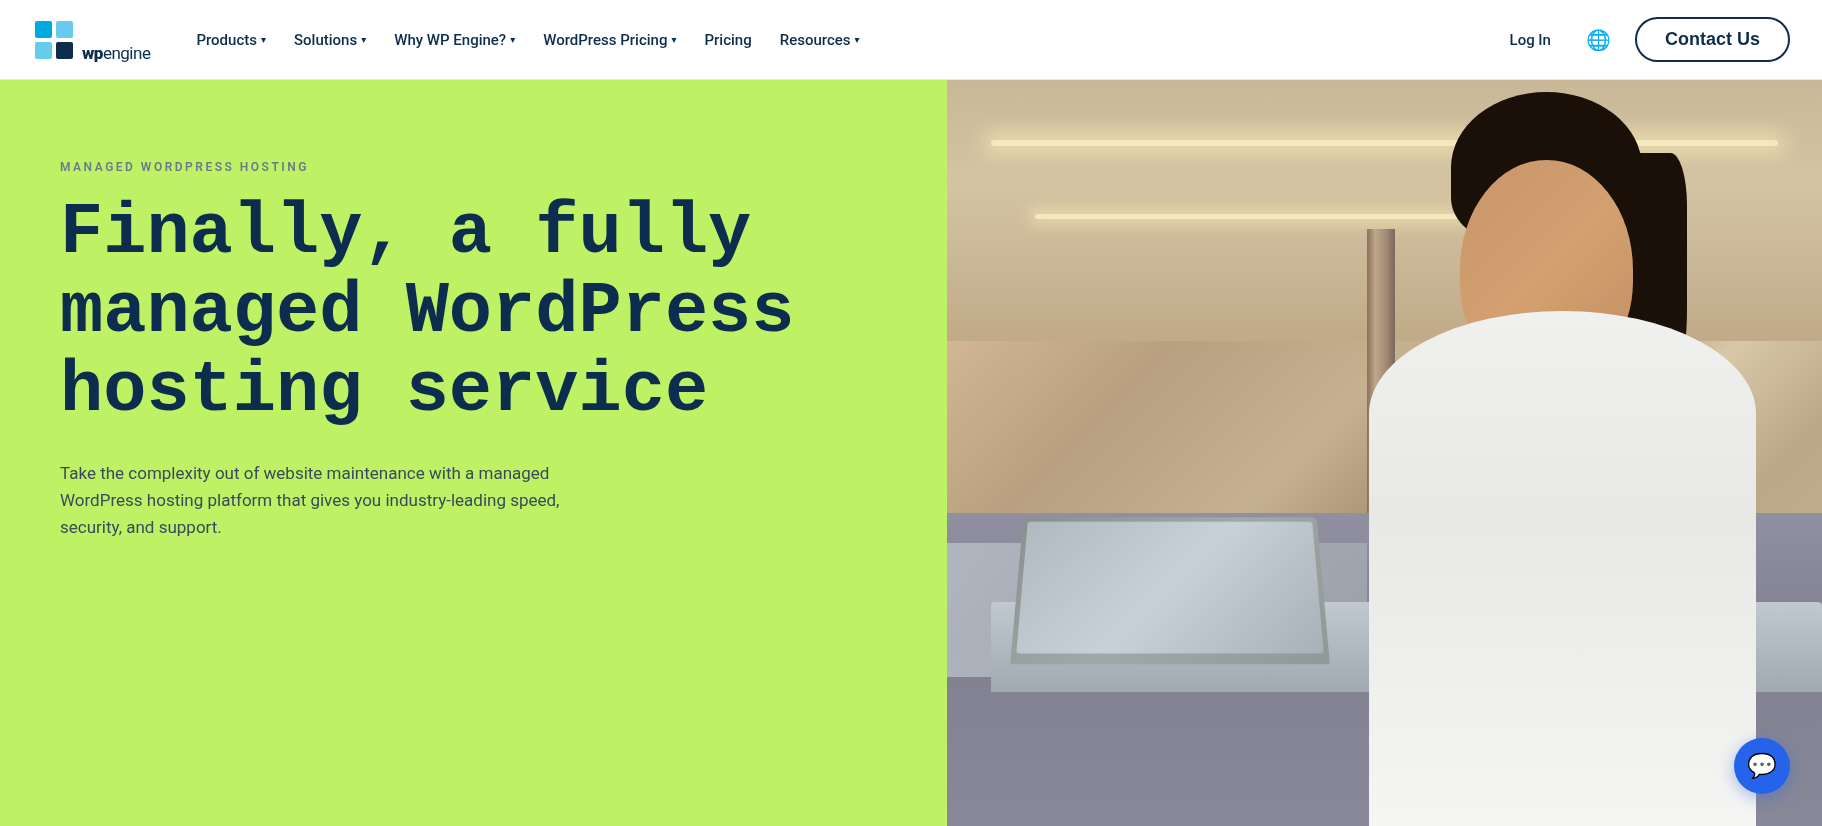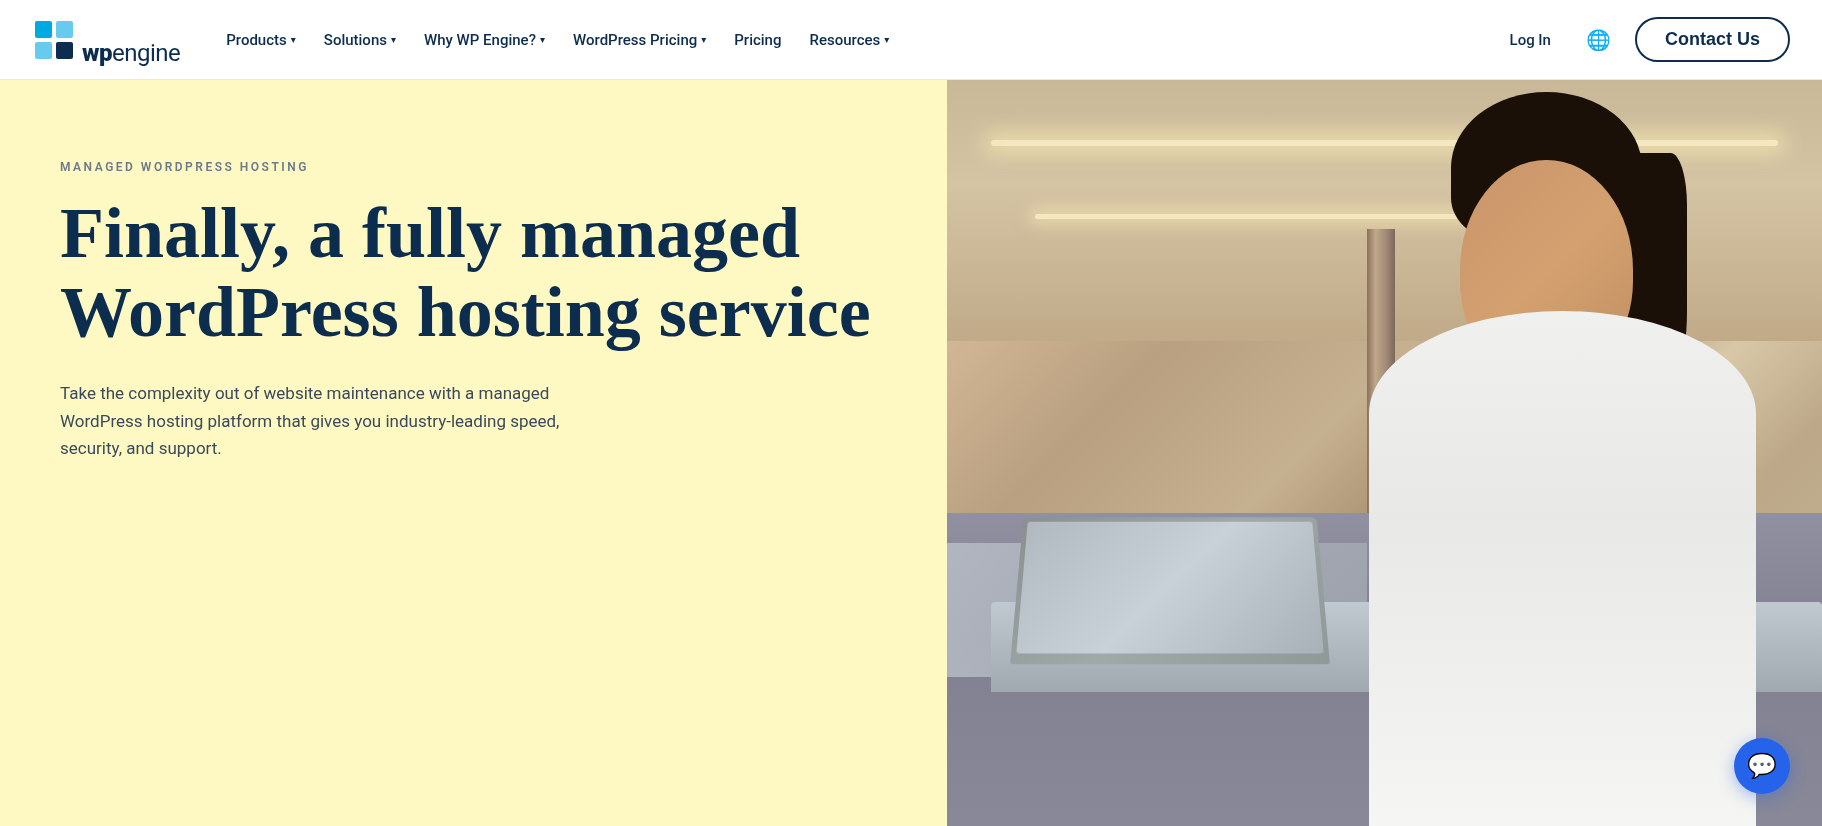--- a/index.html
+++ b/index.html
@@ -31,21 +31,21 @@
       margin-right: 32px;
       text-decoration: none;
     }
 
     .logo-icon {
       width: 44px;
       height: 44px;
     }
 
     .logo-text {
-      font-size: 24px;
+      font-size: 17px;
       font-weight: 700;
       color: #0d2d4e;
       letter-spacing: -0.5px;
       margin-top: 27px;
     }
 
     .logo-text span {
       color: #0d2d4e;
       font-weight: 400;
     }
@@ -110,21 +110,21 @@
       cursor: pointer;
       background: transparent;
       white-space: nowrap;
     }
 
     
     .hero {
       display: flex;
       min-height: calc(826px - 80px);
       position: relative;
-      background: #fef9c3;
+      background: #bef264;
     }
 
     .hero-content {
       flex: 0 0 52%;
       max-width: 52%;
       padding: 80px 60px 60px 60px;
       display: flex;
       flex-direction: column;
       justify-content: flex-start;
     }
@@ -137,21 +137,21 @@
       text-transform: uppercase;
       margin-bottom: 20px;
     }
 
     .hero-title {
       font-size: 72px;
       font-weight: 700;
       line-height: 1.1;
       color: #0d2d4e;
       margin-bottom: 28px;
-      font-family: Liberation Serif, serif;
+      font-family: Liberation Mono, monospace;
     }
 
     .hero-desc {
       font-size: 17px;
       line-height: 1.6;
       color: #3a4a5c;
       max-width: 520px;
     }
 
     .hero-image {

